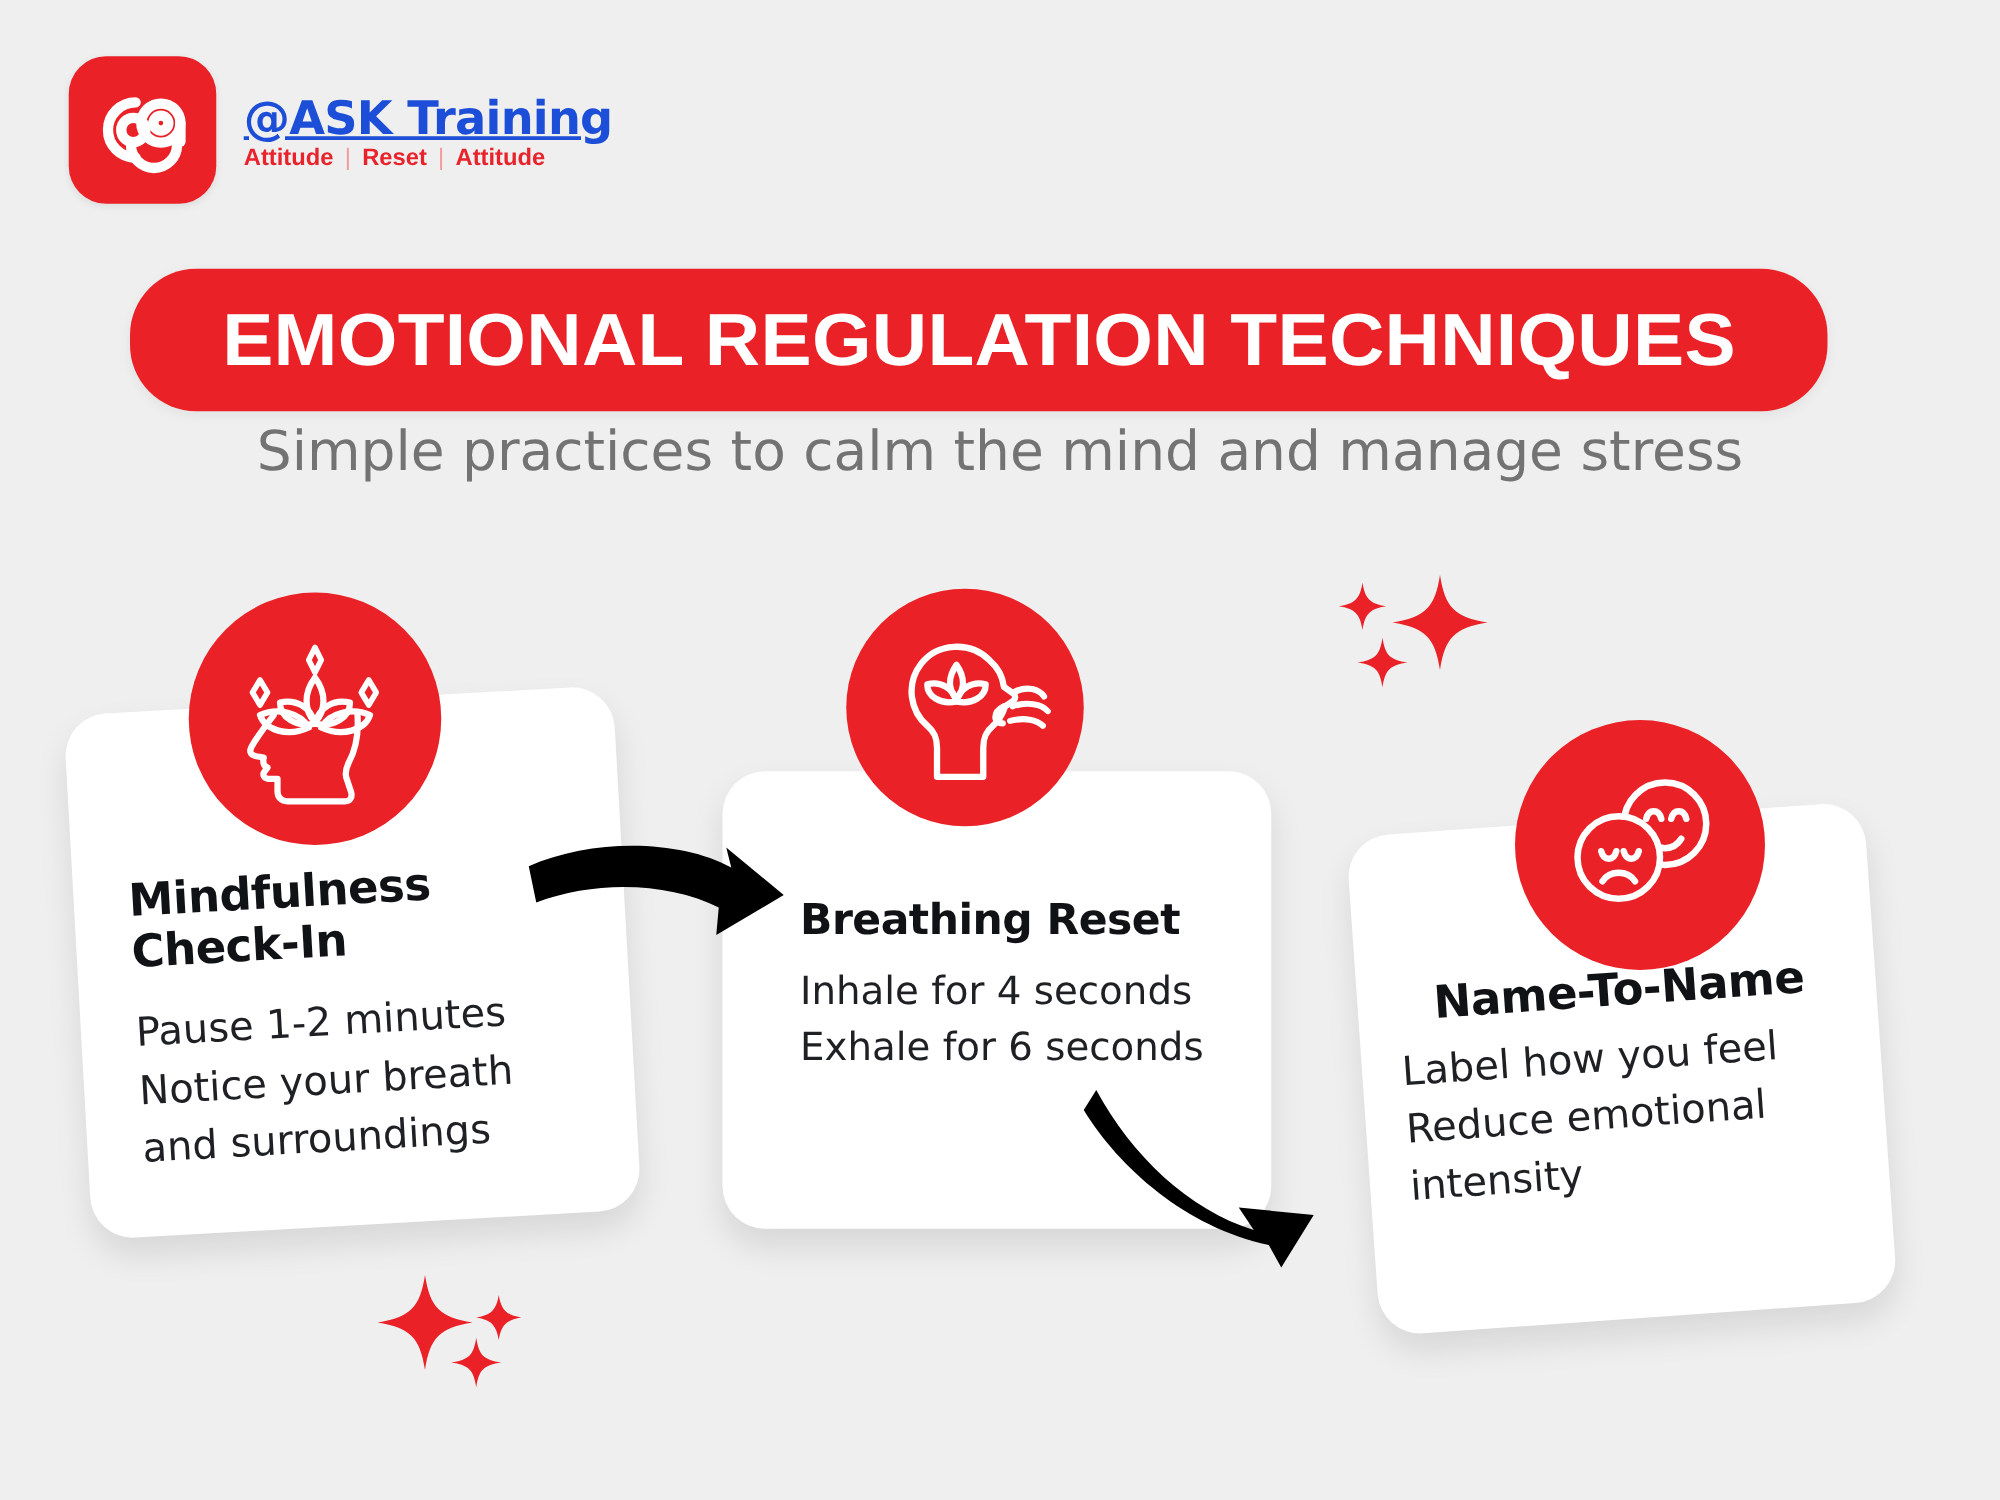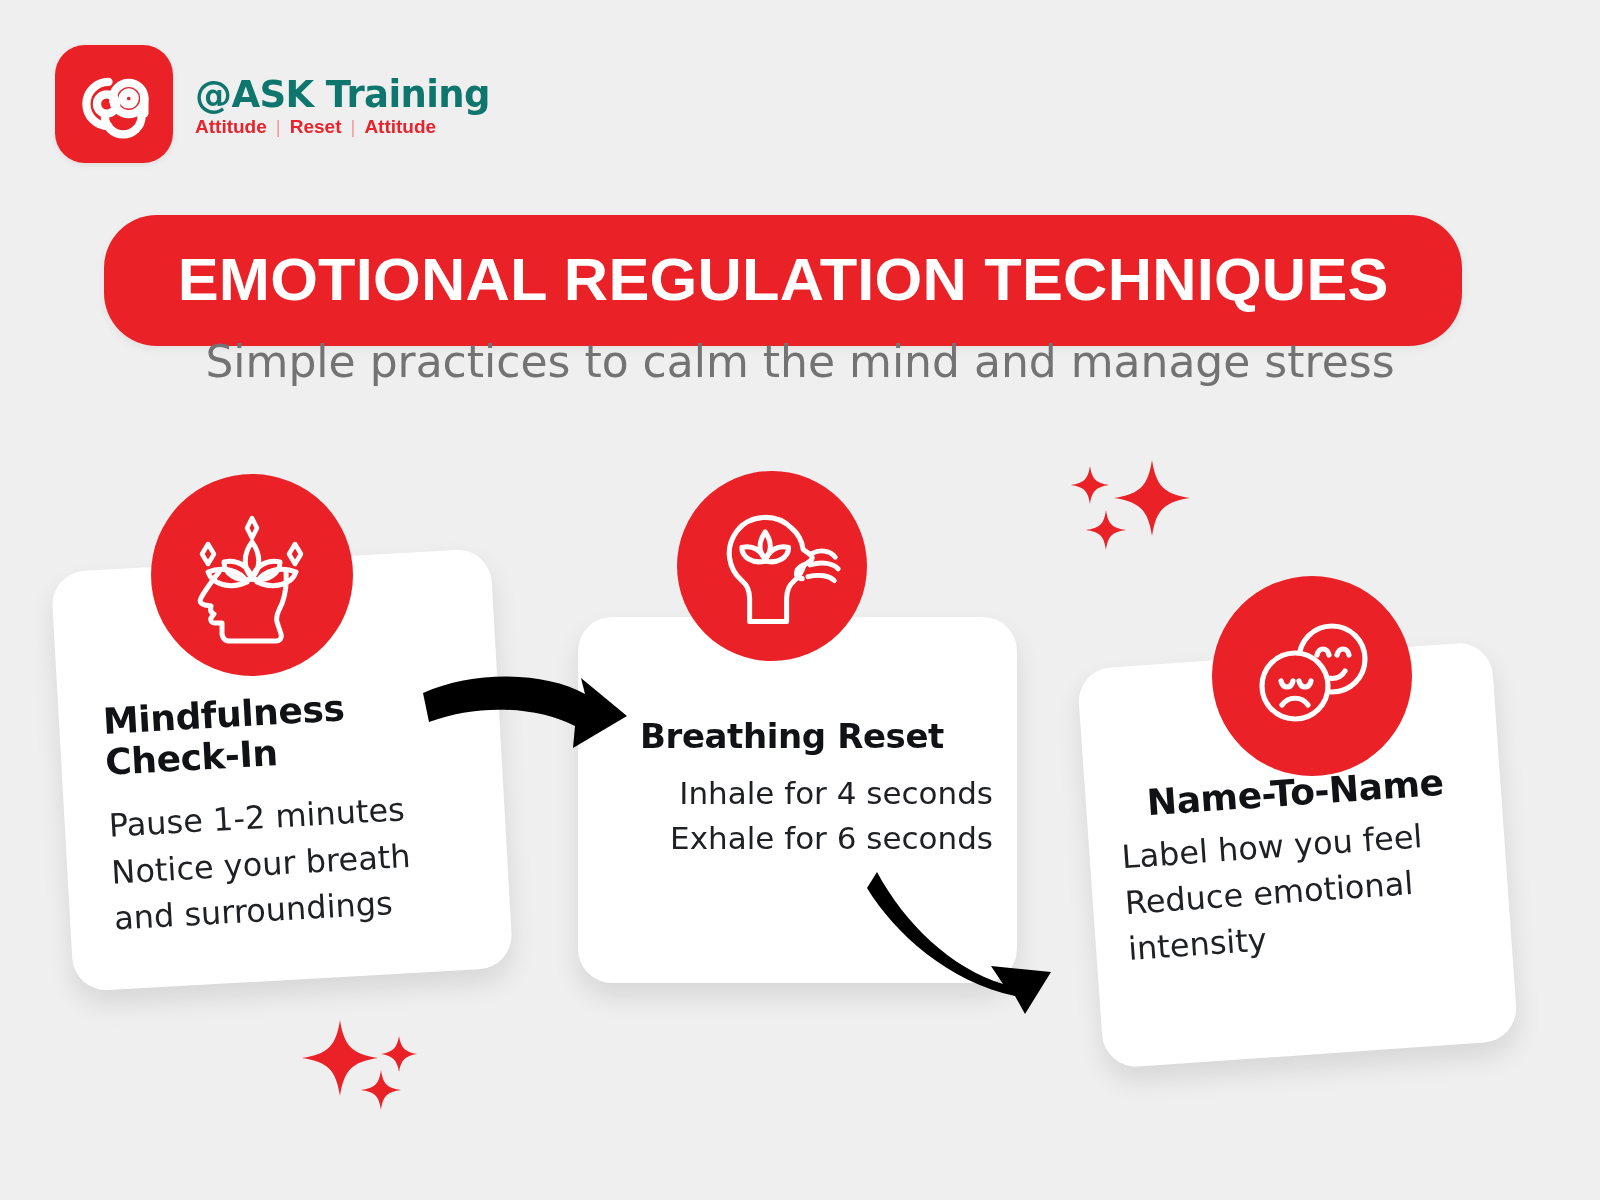--- a/index.html
+++ b/index.html
@@ -14,32 +14,32 @@
 
   
   .logo-row{position:absolute;left:55px;top:45px;display:flex;align-items:center;gap:22px;}
   .logo-mark{
     width:118px;height:118px;border-radius:30px;
     background:#ea2127;display:flex;align-items:center;justify-content:center;
     box-shadow:0 2px 6px rgba(0,0,0,.07);
   }
   .logo-text{display:flex;flex-direction:column;gap:4px;padding-top:4px;}
   .logo-title{
-    font-size:37px;font-weight:700;color:#0f766e;letter-spacing:-0.6px;
-    line-height:1;font-family:"DejaVu Sans", sans-serif;
+    font-size:37px;font-weight:700;color:#1d4ed8;letter-spacing:-0.6px;
+    line-height:1;font-family:"DejaVu Sans", sans-serif;text-decoration:underline;
   }
   .logo-sub{
     font-size:19px;font-weight:700;color:#e8232c;line-height:1;
     display:flex;align-items:center;gap:9px;font-family:Liberation Sans, sans-serif;
   }
   .logo-sub .bar{color:#f2999c;font-weight:400;}
 
   
   .banner{
-    position:absolute;left:104px;top:215px;width:1358px;height:131px;
+    position:absolute;left:104px;top:215px;width:1358px;height:114px;
     background:#ea2127;border-radius:53px;
     display:flex;align-items:center;justify-content:center;
     box-shadow:0 3px 10px rgba(0,0,0,.06);
   }
   .banner-text{
     color:#fff;font-weight:700;font-size:59px;letter-spacing:0.2px;
     text-transform:uppercase;line-height:1;
     font-family:"Liberation Sans Narrow","Liberation Sans",sans-serif;
     transform:scaleX(1.04);
     white-space:nowrap;
@@ -71,21 +71,21 @@
   
   #card1{left:62px;top:560px;width:440px;height:420px;transform:rotate(-3.2deg);}
   #card1 .card-body{top:132px;left:44px;right:30px;}
   #card1 .card-title{font-size:36px;}
   #card1 .card-desc{font-size:32px;margin-top:20px;}
 
   
   #card2{left:578px;top:617px;width:439px;height:366px;}
   #card2 .card-body{top:100px;left:62px;right:24px;}
   #card2 .card-title{font-size:34px;}
-  #card2 .card-desc{font-size:31px;margin-top:16px;text-align:right;}
+  #card2 .card-desc{font-size:31px;margin-top:16px;}
 
   
   #card3{left:1090px;top:655px;width:415px;height:400px;transform:rotate(-4deg);}
   #card3 .card-body{top:118px;left:24px;right:20px;text-align:center;}
   #card3 .card-title{font-size:36px;}
   #card3 .card-desc{font-size:32px;margin-top:8px;text-align:left;padding-left:8px;}
 
   
   .badge{
     position:absolute;border-radius:50%;background:#ea2127;

